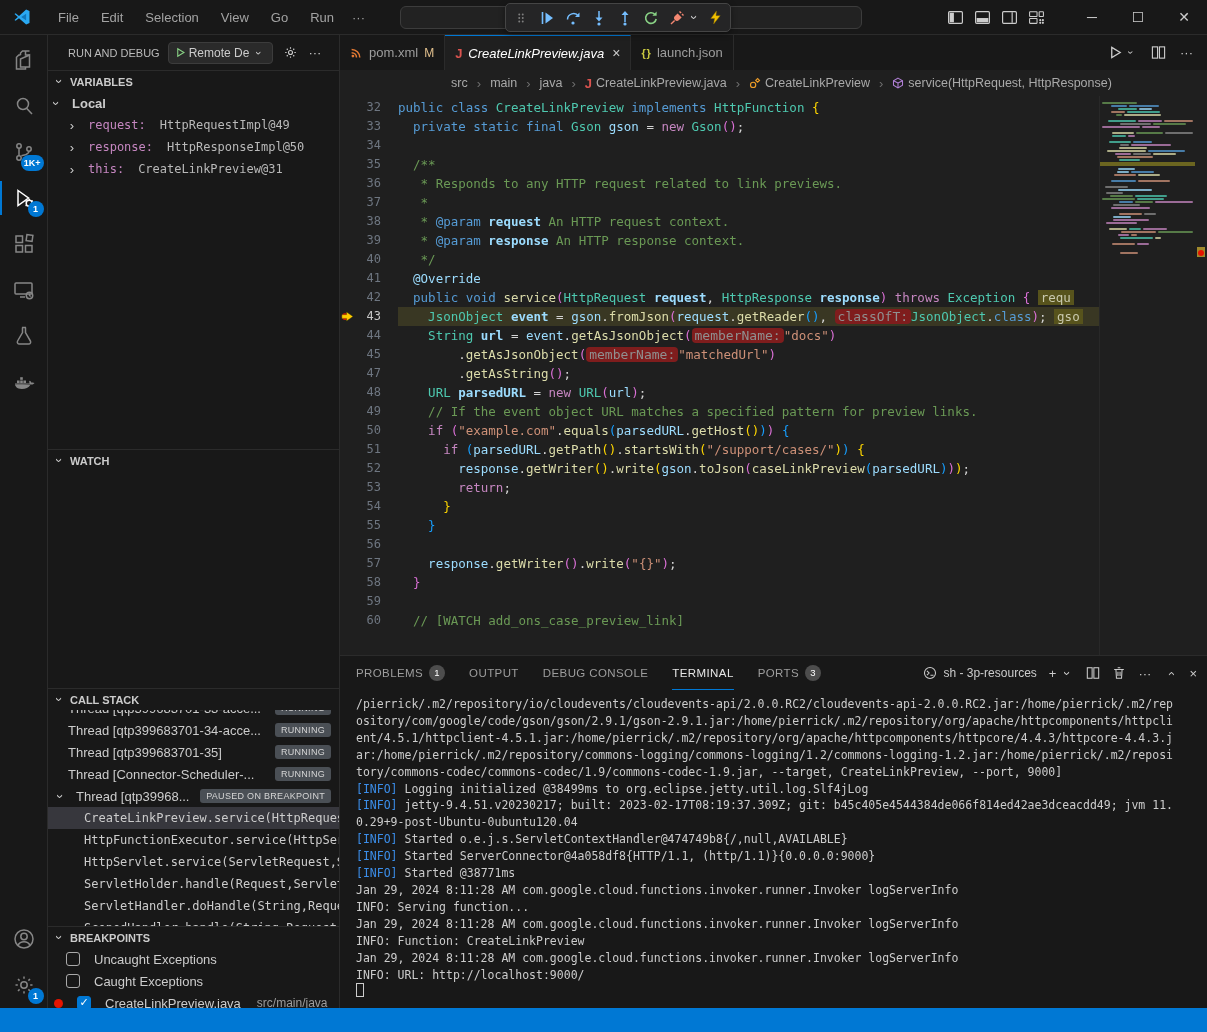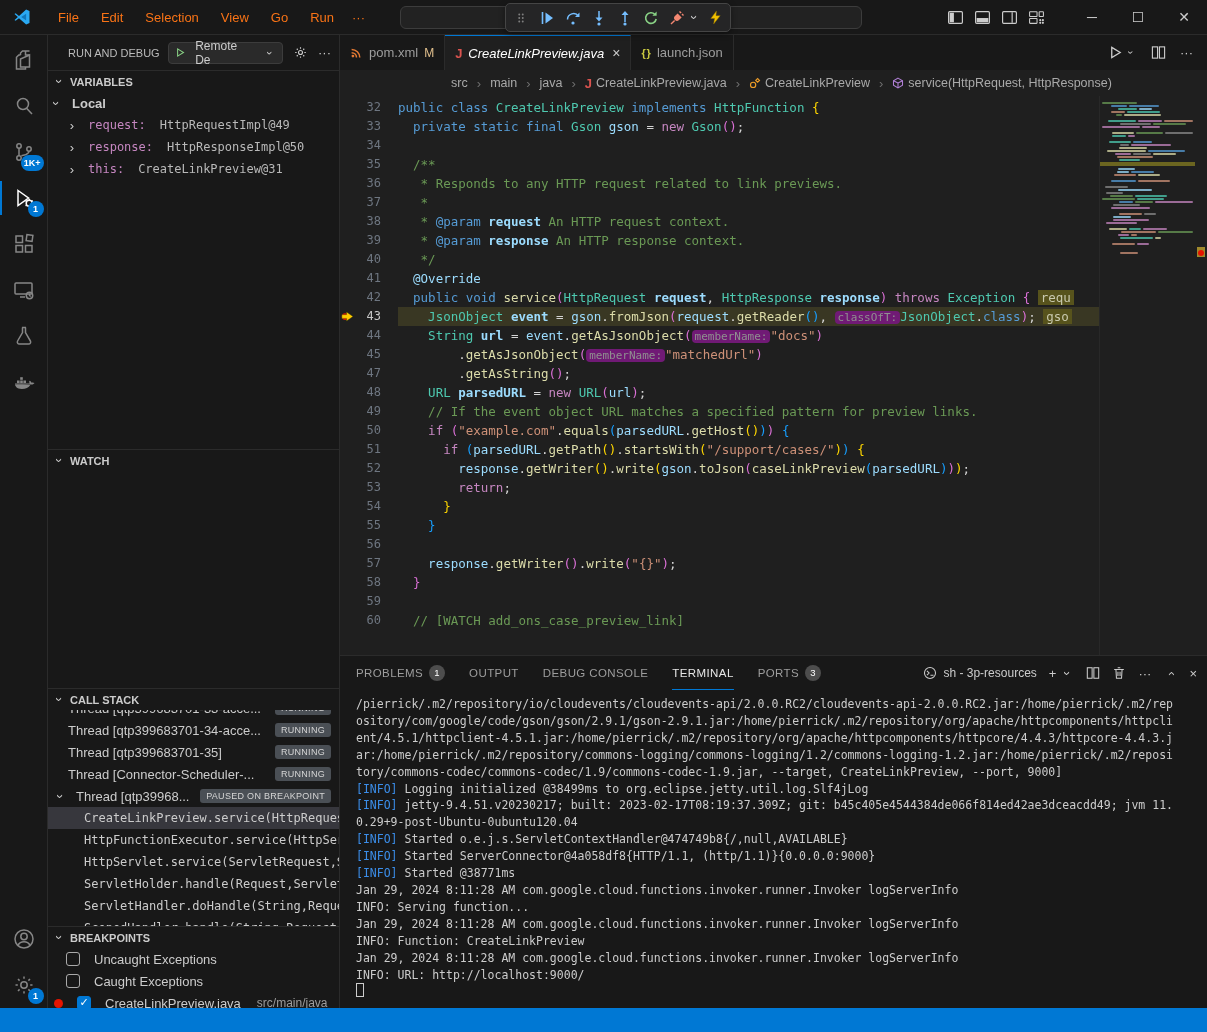--- a/index.html
+++ b/index.html
@@ -5,21 +5,21 @@
   *{margin:0;padding:0;box-sizing:border-box;}
   html,body{width:1207px;height:1032px;overflow:hidden;background:#1f1f1f;
     font-family:"Liberation Sans","DejaVu Sans",sans-serif;font-size:13px;color:#cccccc;}
   svg{display:block;}
   .ic{flex:none;}
 
   
   .titlebar{height:35px;background:#181818;border-bottom:1px solid #2b2b2b;display:flex;align-items:center;position:relative;}
   .vscode-logo{margin:0 18px 0 13px;}
   .menubar{display:flex;align-items:center;gap:4px;}
-  .menu-item{padding:3px 9px;border-radius:5px;color:#f97316;font-size:13px;}
+  .menu-item{padding:3px 9px;border-radius:5px;color:#a3a3a3;font-size:13px;}
   .nav-arrows{display:flex;align-items:center;gap:14px;margin-left:26px;color:#cccccc;font-size:16px;}
   .nav-arrows .fwd{color:#6e6e6e;}
   .cmd-center{position:absolute;left:400px;top:6px;width:462px;height:23px;background:#222222;
     border:1px solid #3c3c3c;border-radius:6px;}
   .dbg-toolbar{position:absolute;left:505px;top:3px;height:29px;background:#252526;border:1px solid #454545;
     border-radius:5px;display:flex;align-items:center;padding:0 3px;gap:2px;box-shadow:0 2px 6px rgba(0,0,0,.4);}
   .dbg-btn{width:24px;height:24px;display:flex;align-items:center;justify-content:center;border-radius:4px;}
   .dbg-chev{color:#bbb;font-size:9px;margin-left:-4px;}
   .win-icons{position:absolute;right:0;top:0;height:34px;display:flex;align-items:center;}
   .layout-group{display:flex;gap:10px;margin-right:24px;}
@@ -34,21 +34,21 @@
   .act-item.active{color:#ffffff;}
   .act-item.active::before{content:"";position:absolute;left:0;top:6px;bottom:6px;width:2px;background:#0078d4;}
   .act-badge{position:absolute;right:4px;bottom:4px;background:#0078d4;color:#fff;font-size:9px;font-weight:bold;
     border-radius:9px;min-width:16px;height:16px;line-height:16px;text-align:center;padding:0 3px;}
   .act-spacer{flex:1;}
 
   
   .sidebar{width:292px;background:#181818;border-right:1px solid #2b2b2b;display:flex;flex-direction:column;overflow:hidden;}
   .sb-titlerow{height:35px;display:flex;align-items:center;padding:0 8px 0 20px;flex:none;}
   .sb-title{font-size:11px;color:#bbbbbb;margin-right:8px;white-space:nowrap;}
-  .launch-select{display:flex;align-items:center;gap:10px;background:#2a2a2a;border:1px solid #3c3c3c;border-radius:4px;
+  .launch-select{display:flex;align-items:center;gap:3px;background:#2a2a2a;border:1px solid #3c3c3c;border-radius:4px;
     height:22px;padding:0 6px;color:#cccccc;font-size:12px;}
   .sb-iconbtn{margin-left:10px;color:#cccccc;}
   .section-hdr{height:22px;display:flex;align-items:center;gap:4px;border-top:1px solid #2b2b2b;
     font-size:11px;font-weight:bold;color:#cccccc;padding-left:4px;flex:none;}
   .chev{display:inline-block;color:#cccccc;font-size:13px;font-weight:normal;width:14px;text-align:center;}
   .chev.down{transform:rotate(90deg);}
   .chev.up{transform:rotate(-90deg);}
   .sec-body{overflow:hidden;position:relative;}
   #variables-body{height:357px;}
   #watch-body{height:217px;}
@@ -89,21 +89,21 @@
   .code-scroll{position:absolute;inset:0 12px 0 0;padding-top:2px;}
   .code-row{display:flex;height:19px;line-height:19px;font-family:"DejaVu Sans Mono","Liberation Mono",monospace;font-size:12.5px;position:relative;}
   .gut{width:22px;flex:none;position:relative;}
   .lnum{width:36px;flex:none;text-align:right;padding-right:17px;color:#6e7681;font-size:12px;}
   .ltext{white-space:pre;flex:1;color:#d4d4d4;overflow:hidden;}
   .code-row.cur .ltext{background:rgba(230,220,60,.13);}
   .code-row.cur .lnum{color:#c6c6c6;}
   .t-kw{color:#569cd6}.t-ct{color:#c586c0}.t-ty{color:#4ec9b0}.t-fn{color:#dcdcaa}
   .t-v{color:#9cdcfe}.t-vb{color:#9cdcfe;font-weight:bold}.t-s{color:#ce9178}.t-c{color:#6a9955}
   .t-dc{color:#569cd6}.t-dv{color:#9cdcfe;font-weight:bold}.t-an{color:#9cdcfe}
-  .t-h{color:#909090;background:#701a75;border-radius:4px;padding:0 3px;font-size:11px;}
+  .t-h{color:#909090;background:#7f1d1d;border-radius:4px;padding:0 3px;font-size:13px;}
   .t-p{color:#d4d4d4}.t-b1{color:#ffd700}.t-b2{color:#da70d6}.t-b3{color:#179fff}
   .t-dbg{background:#57531c;color:#c9c9ae;padding:0 3px;}
   .minimap{position:absolute;top:0;right:12px;width:96px;bottom:0;background:#1f1f1f;border-left:1px solid #282828;padding:3px 2px;}
   .mm-row{height:2px;margin-bottom:1px;display:flex;gap:2px;}
   .mm-seg{height:2px;border-radius:1px;opacity:.75;}
   .mm-cur{position:absolute;left:0;right:0;height:4px;background:#6b6520;}
   .oruler{position:absolute;top:0;right:0;width:12px;bottom:0;background:#1f1f1f;}
   .or-mark{position:absolute;left:2px;right:2px;height:10px;background:#a0892c;}
   .or-bp{position:absolute;left:3px;width:6px;height:6px;border-radius:50%;background:#e51400;}
 

